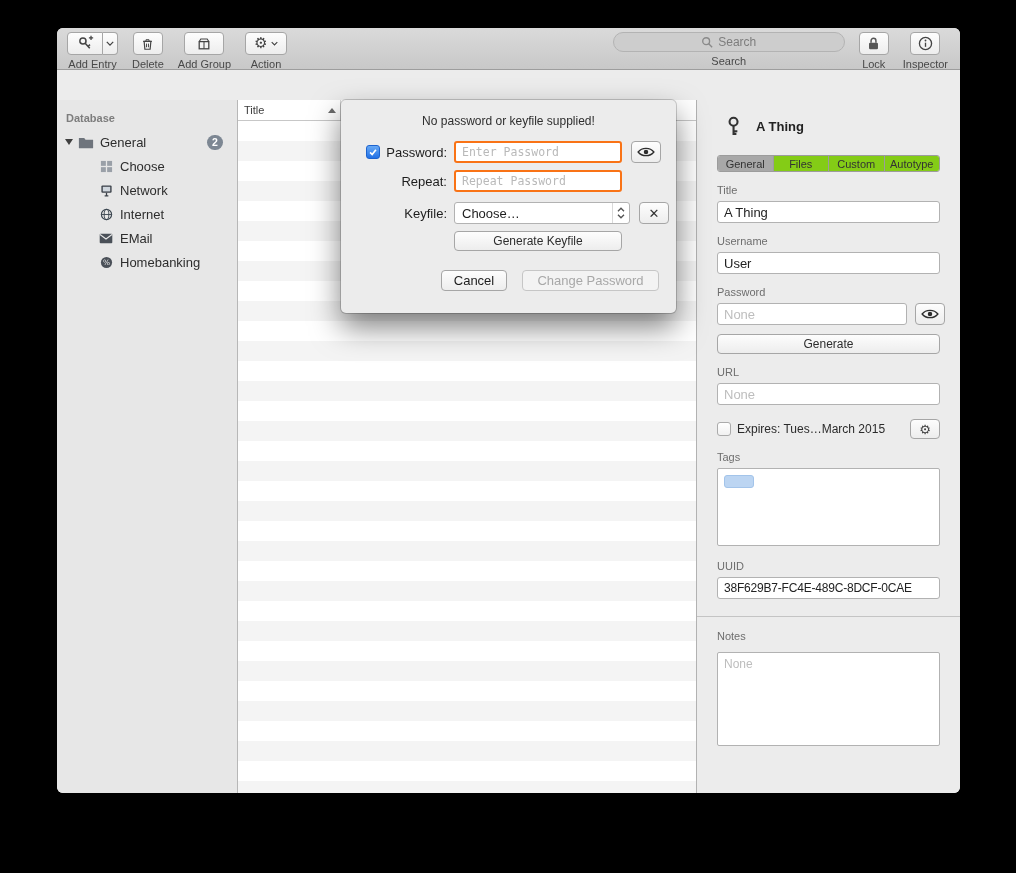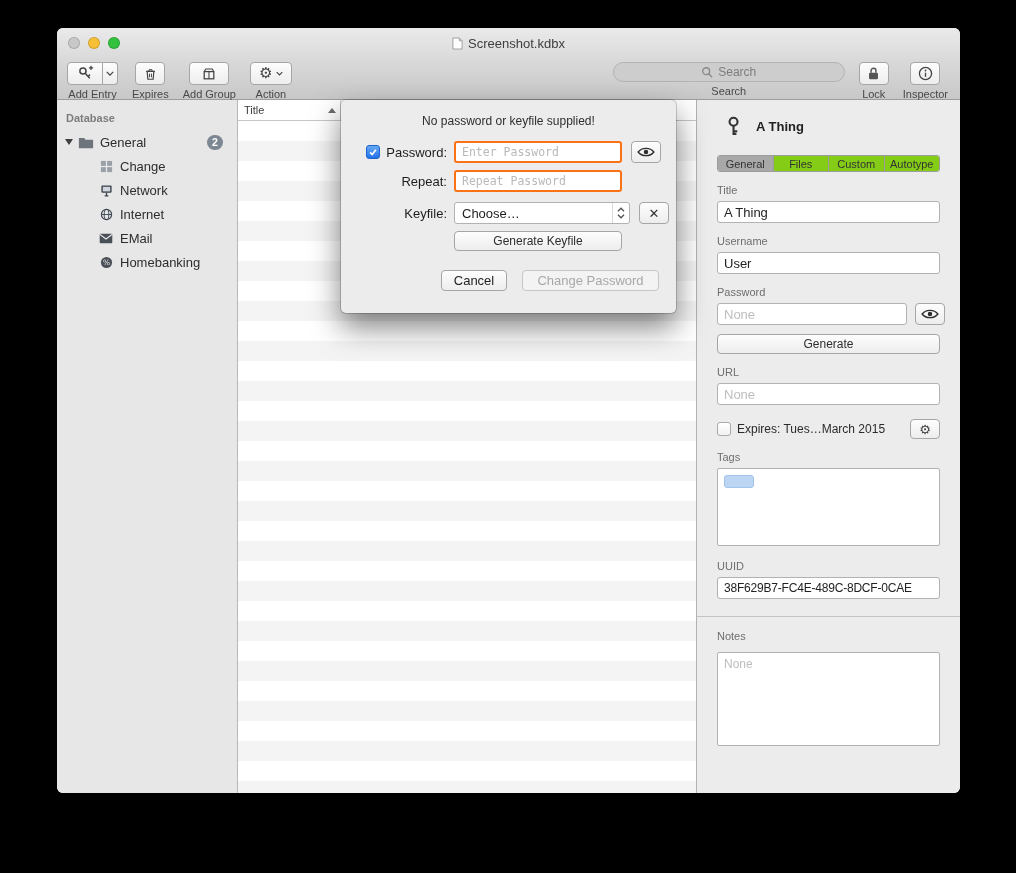--- a/index.html
+++ b/index.html
@@ -127,36 +127,20 @@
   .btn-cancel { width:66px; }
   .btn-change { width:137px; background:#f3f3f3; color:#a8a8a8; border-color:#c6c6c6; }
 
   svg { display:block; }
 </style>
 </head>
 <body>
 
 <div class="window">
 
-  <div class="titlebar">
-    <div class="lights">
-      <div class="light light-close"></div>
-      <div class="light light-min"></div>
-      <div class="light light-zoom"></div>
-    </div>
-    <div class="win-title">
-      <span>
-        <svg width="11" height="13" viewBox="0 0 12 14">
-            <path d="M1 1 h7 l3 3 v9 H1 z" fill="#fdfdfd" stroke="#9a9a9a"></path>
-            <path d="M8 1 v3 h3" fill="none" stroke="#9a9a9a"></path>
-          </svg>
-      </span>
-      <span>Screenshot.kdbx</span>
-    </div>
-  </div>
 
   <div class="toolbar">
     <div class="tool">
       <div class="split">
         <div class="bezel bezel-main">
           <span>
             <svg width="17" height="17" viewBox="0 0 20 20">
                 <circle cx="7" cy="7" r="3.6" fill="none" stroke="#444" stroke-width="1.8"></circle>
                 <path d="M9.6 9.6 L15 15.5 M13.2 13.2 l2.1 -1.9" stroke="#444" stroke-width="1.8" fill="none"></path>
                 <path d="M14 3.5 h5 M16.5 1 v5" stroke="#444" stroke-width="1.5"></path>
@@ -176,21 +160,21 @@
 
     <div class="tool">
       <div class="bezel btn-delete">
         <span>
           <svg width="15" height="16" viewBox="0 0 20 20">
               <path d="M5.5 6.5 h9 l-1 10.5 h-7 z" fill="none" stroke="#444" stroke-width="1.6"></path>
               <path d="M4 6.5 h12 M8 6.5 v-2.2 h4 v2.2 M8.7 9.5 v4.8 M11.3 9.5 v4.8" stroke="#444" stroke-width="1.3" fill="none"></path>
             </svg>
         </span>
       </div>
-      <div class="tool-label">Expires</div>
+      <div class="tool-label">Delete</div>
     </div>
 
     <div class="tool">
       <div class="bezel btn-group">
         <span>
           <svg width="16" height="16" viewBox="0 0 20 20">
               <rect x="4" y="7" width="12" height="9" fill="none" stroke="#444" stroke-width="1.6"></rect>
               <path d="M4 7 l2 -3.2 h8 l2 3.2 M10 7 v9" stroke="#444" stroke-width="1.3" fill="none"></path>
             </svg>
         </span>
@@ -268,21 +252,21 @@
 
       <div class="side-row side-child">
         <span class="side-icon">
           <svg width="13" height="13" viewBox="0 0 14 14">
               <rect x="1" y="1" width="5.3" height="5.3" fill="#9aa0a8"></rect>
               <rect x="7.7" y="1" width="5.3" height="5.3" fill="#9aa0a8"></rect>
               <rect x="1" y="7.7" width="5.3" height="5.3" fill="#9aa0a8"></rect>
               <rect x="7.7" y="7.7" width="5.3" height="5.3" fill="#9aa0a8"></rect>
             </svg>
         </span>
-        <span>Change</span>
+        <span>Choose</span>
       </div>
 
       <div class="side-row side-child">
         <span class="side-icon">
           <svg width="13" height="13" viewBox="0 0 14 14">
               <rect x="1.5" y="1.5" width="11" height="8" rx="1.2" fill="#3c424a"></rect>
               <rect x="3" y="3" width="8" height="5" fill="#cfd6dd"></rect>
               <path d="M5 12.7 h4 M7 9.5 v3" stroke="#3c424a" stroke-width="1.4"></path>
             </svg>
         </span>

